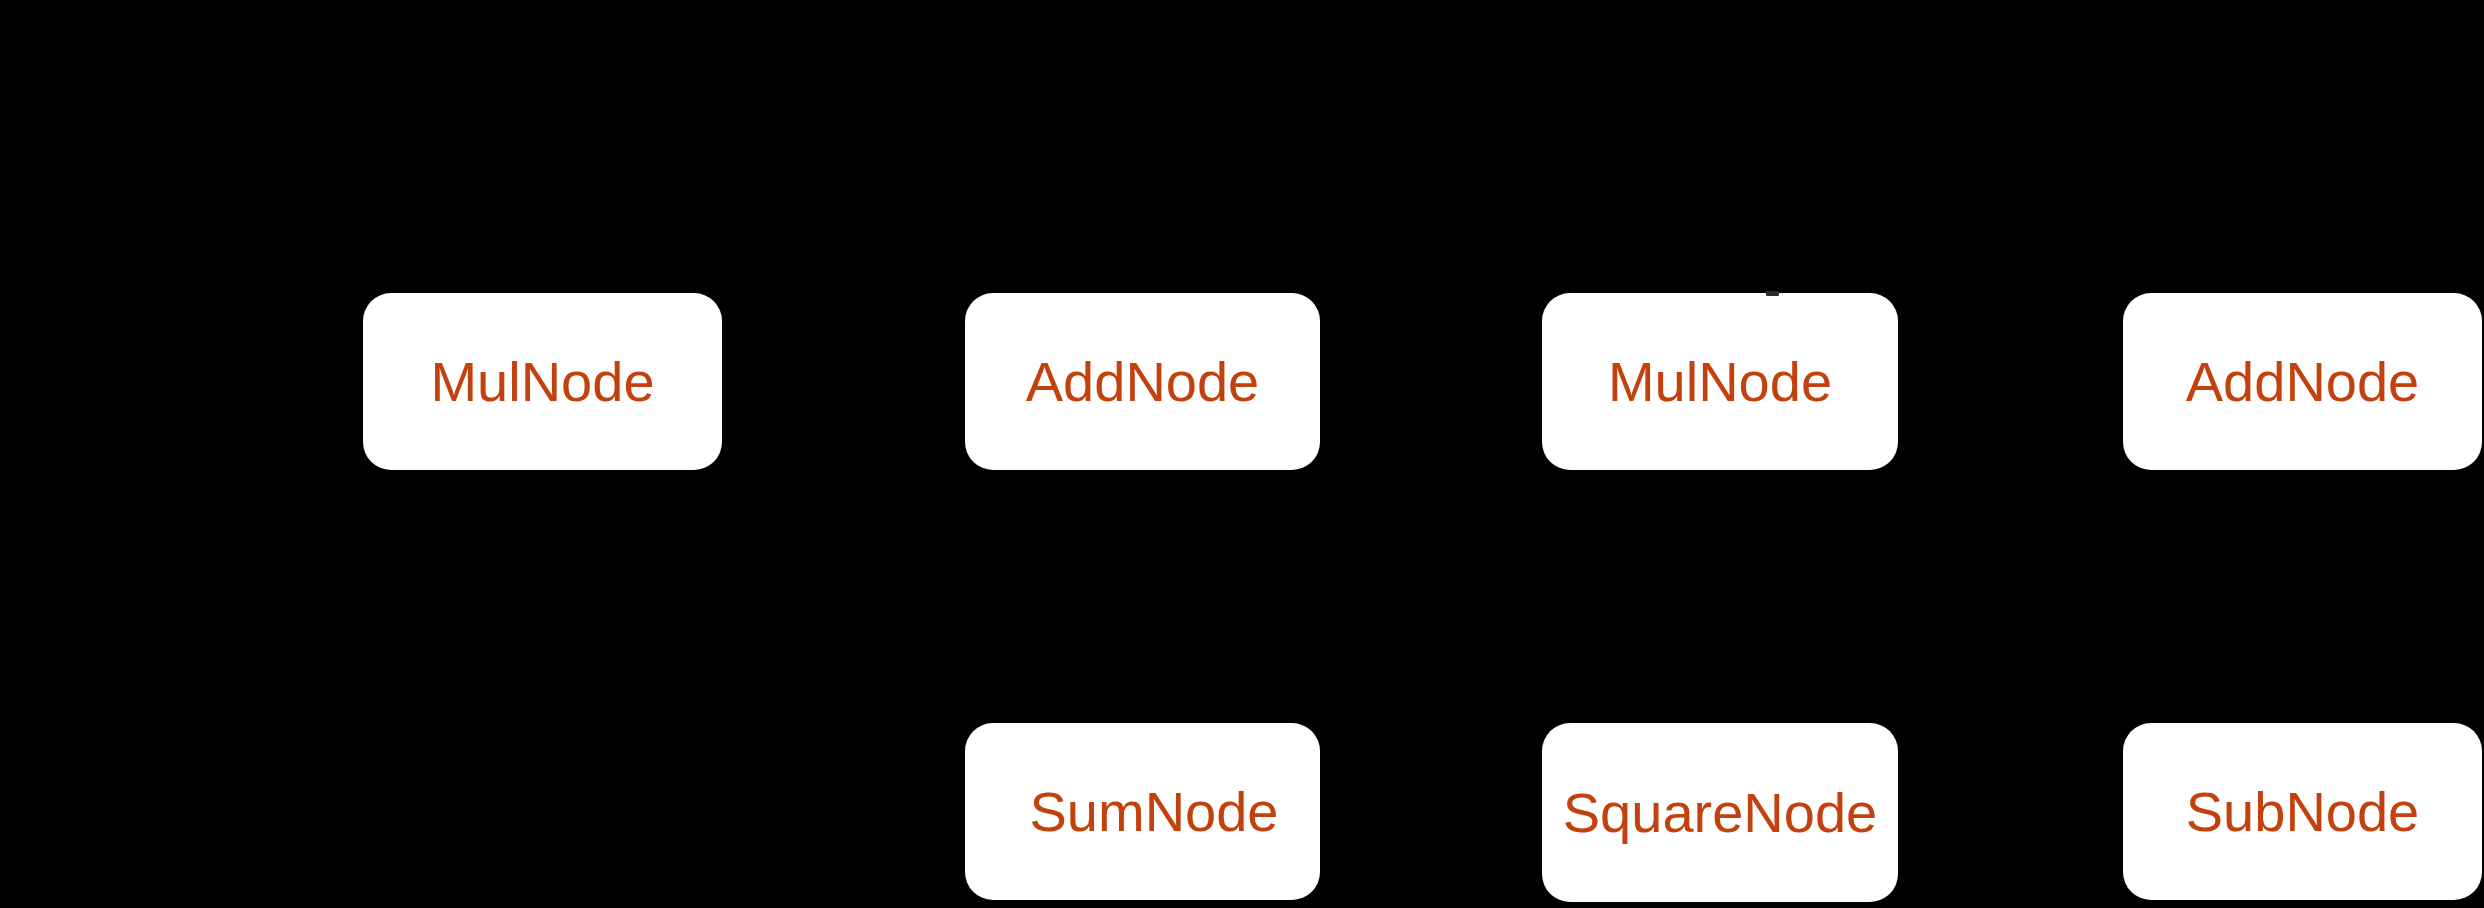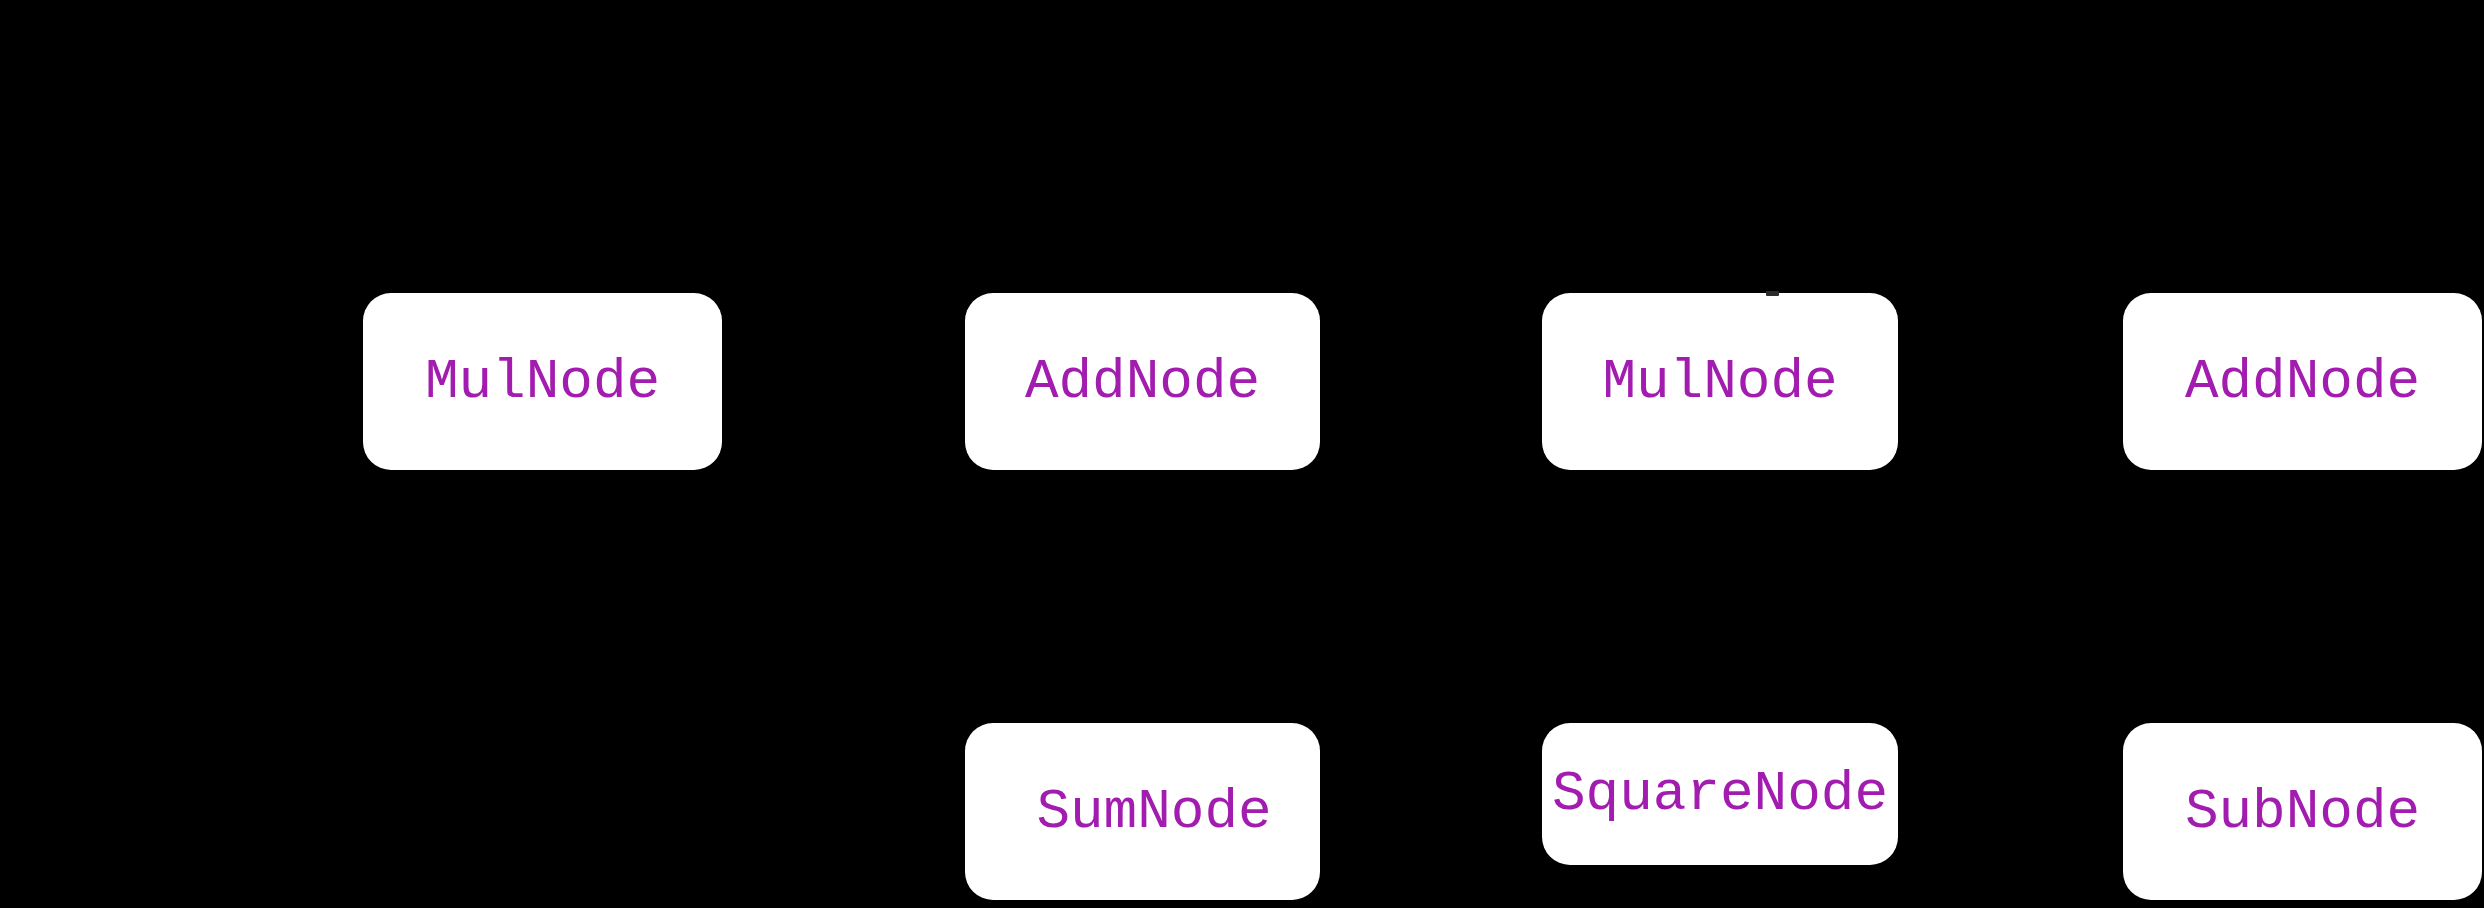--- a/index.html
+++ b/index.html
@@ -19,22 +19,22 @@
     position: absolute;
     box-sizing: border-box;
     background: #ffffff;
     border-radius: 28px;
     display: flex;
     align-items: center;
     justify-content: center;
     box-shadow: 0 2px 6px rgba(0,0,0,0.55);
   }
   .graph-node .node-label {
-    color: #a21caf;
-    font-family: Liberation Mono, monospace;
+    color: #c2410c;
+    font-family: Liberation Sans, sans-serif;
     font-size: 56px;
     font-weight: 400;
     line-height: 1;
     letter-spacing: 0px;
     white-space: nowrap;
     -webkit-font-smoothing: antialiased;
   }
   .edge-stub {
     position: absolute;
     background: #2b2b2b;
@@ -61,21 +61,21 @@
   <div class="graph-node" style="left:2123px; top:293px; width:359px; height:177px;">
     <span class="node-label">AddNode</span>
   </div>
 
   <div class="edge-stub" style="left:1766px; top:291px; width:13px; height:5px;"></div>
 
   <div class="graph-node" style="left:965px; top:723px; width:355px; height:177px;padding-left:23px;">
     <span class="node-label">SumNode</span>
   </div>
 
-  <div class="graph-node" style="left:1542px; top:723px; width:356px; height:142px;">
+  <div class="graph-node" style="left:1542px; top:723px; width:356px; height:179px;">
     <span class="node-label">SquareNode</span>
   </div>
 
   <div class="graph-node" style="left:2123px; top:723px; width:359px; height:177px;">
     <span class="node-label">SubNode</span>
   </div>
 
 </div>
 
 </body></html>

